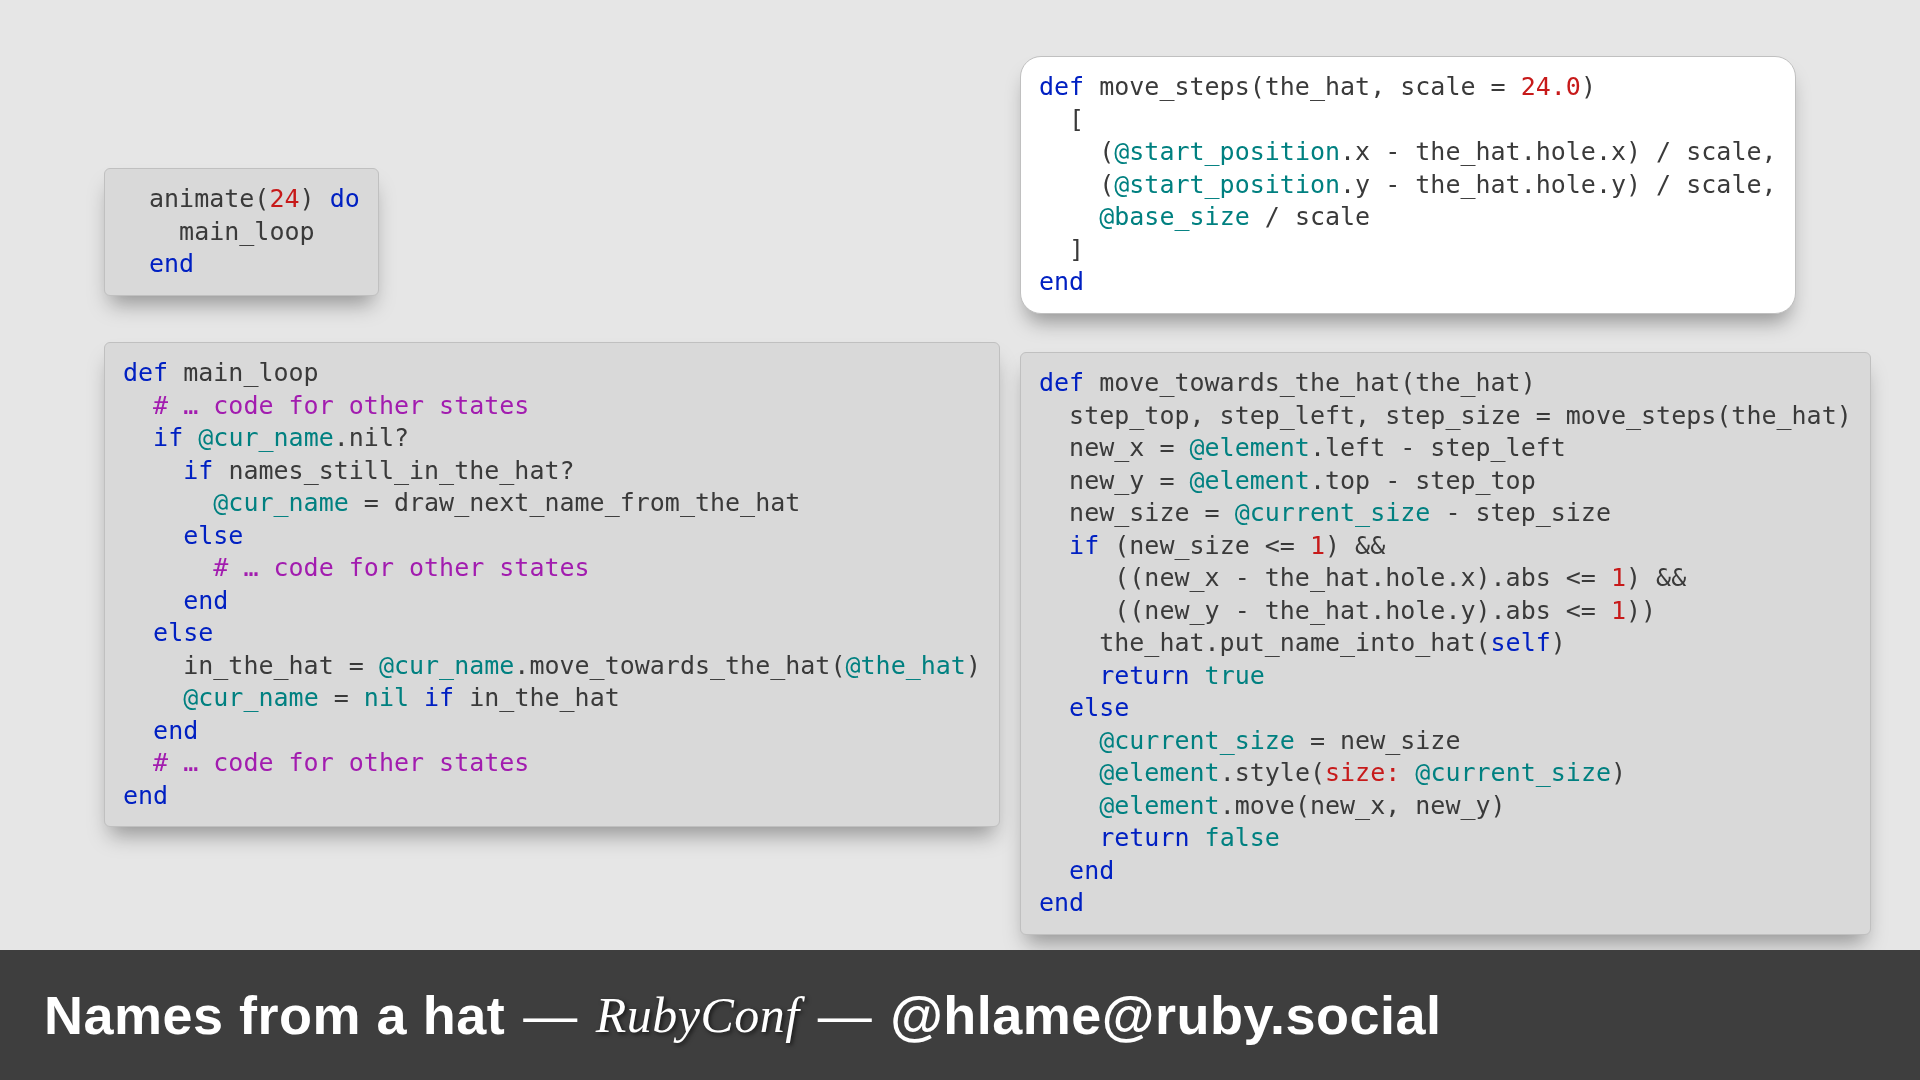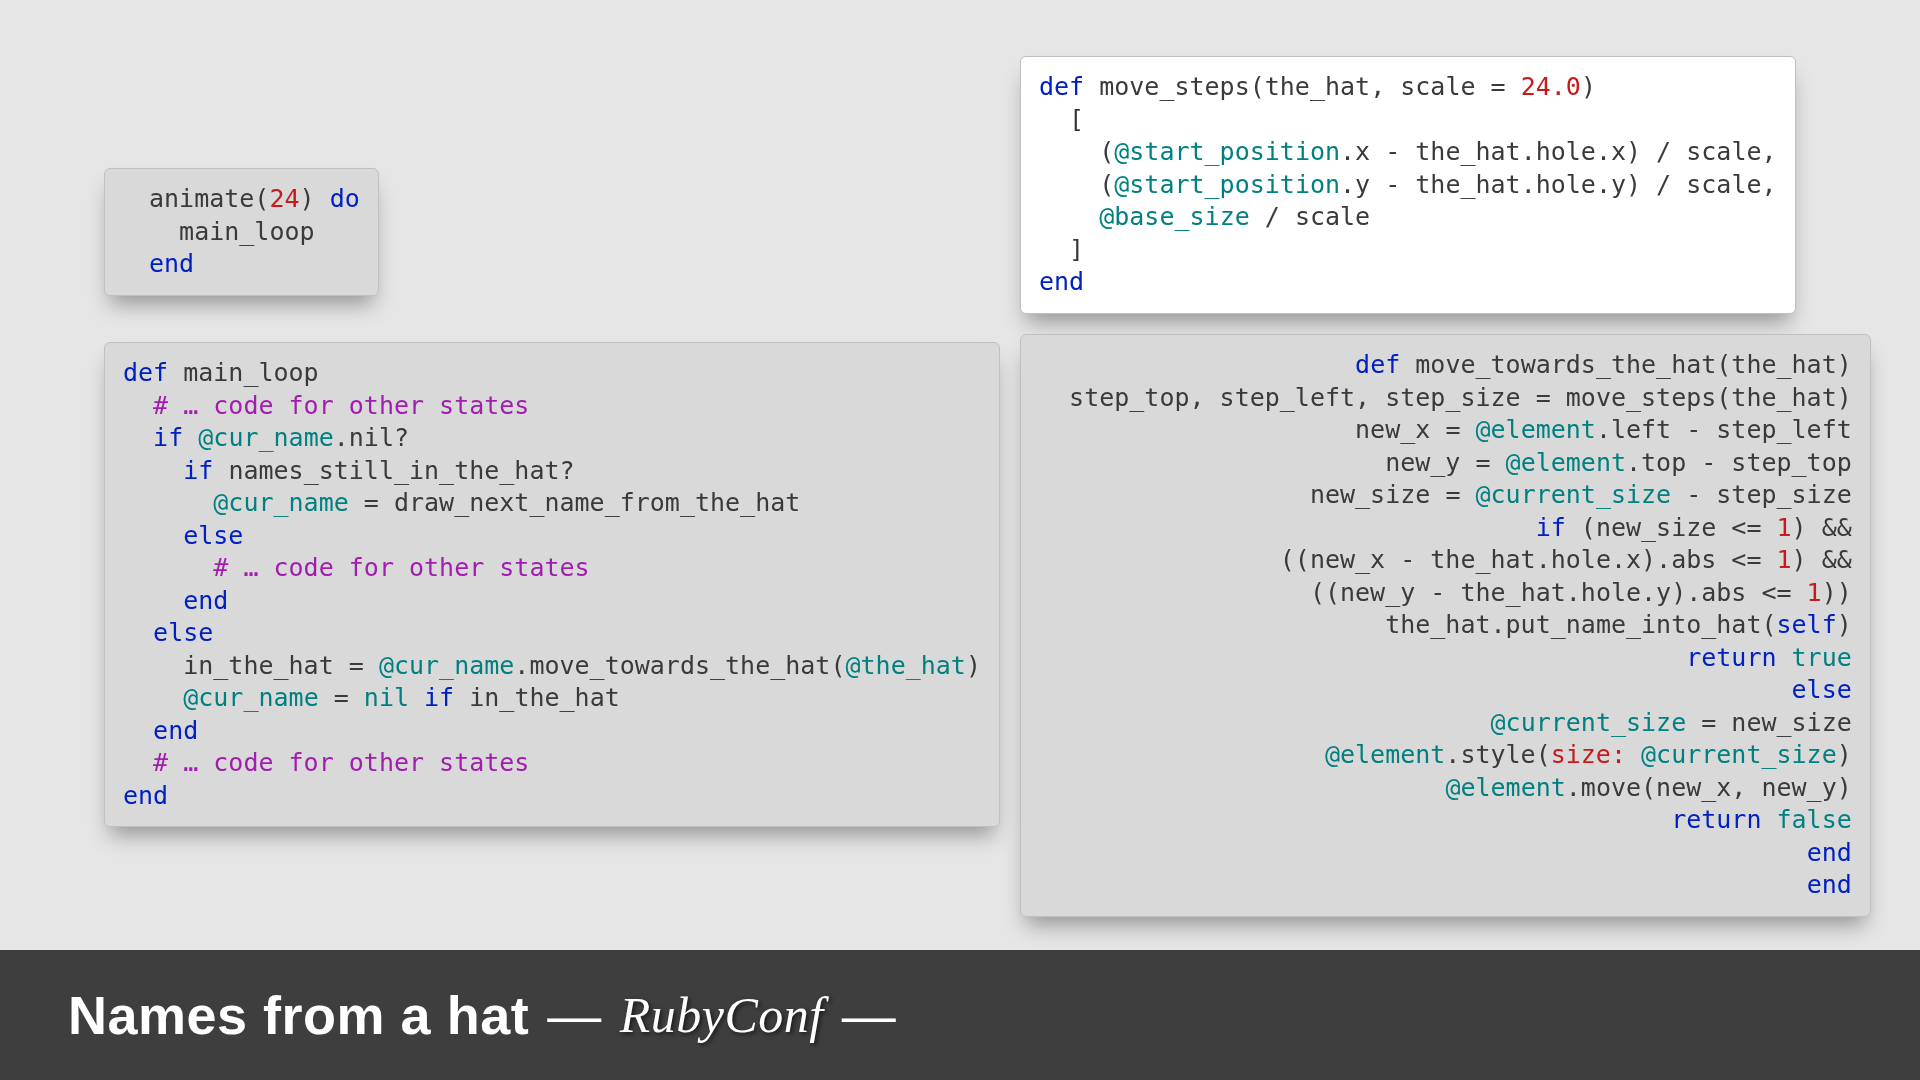--- a/index.html
+++ b/index.html
@@ -16,40 +16,41 @@
     border-radius: 6px;
     padding: 14px 18px;
     font-size: 25px;
     line-height: 1.3;
     white-space: pre;
     color: #3a3a3a;
     box-shadow: 0 14px 20px -6px rgba(0,0,0,0.35);
   }
   .code-box.white {
     background: #ffffff;
+    border-radius: 21px;
   }
   
   .kw { color: #0020c2; }       
   .num { color: #c71a1a; }      
   .ivar { color: #008080; }     
   .bool { color: #008080; }     
   .comment { color: #a21caf; }  
   .sym { color: #c71a1a; }
   .fn { color: #3a3a3a; }
 
   
   .footer {
     position: absolute;
     left: 0; right: 0; bottom: 0;
     height: 130px;
     background: #3e3e3e;
     color: #fff;
     display: flex;
     align-items: center;
-    padding-left: 68px;
+    padding-left: 44px;
     font-family: 'Arial Narrow', 'Helvetica Neue', sans-serif;
     font-weight: 700;
     font-stretch: condensed;
     font-size: 54px;
     letter-spacing: 0.5px;
   }
   .footer .sep { margin: 0 18px; font-weight: 400; }
   .footer .rubyconf {
     font-family: 'Brush Script MT', 'Segoe Script', cursive;
     font-style: italic;
@@ -78,21 +79,21 @@
 <span class="fn">  </span><span class="kw">end</span>
 <span class="fn">  </span><span class="comment"># … code for other states</span>
 <span class="kw">end</span></div>
 <div id="box-move_steps" class="code-box white" style="left: 1020px; top: 56px; min-width: 760px;"><span class="kw">def</span><span class="fn"> move_steps(the_hat, scale = </span><span class="num">24.0</span><span class="fn">)</span>
 <span class="fn">  [</span>
 <span class="fn">    (</span><span class="ivar">@start_position</span><span class="fn">.x - the_hat.hole.x) / scale,</span>
 <span class="fn">    (</span><span class="ivar">@start_position</span><span class="fn">.y - the_hat.hole.y) / scale,</span>
 <span class="fn">    </span><span class="ivar">@base_size</span><span class="fn"> / scale</span>
 <span class="fn">  ]</span>
 <span class="kw">end</span></div>
-<div id="box-move_towards" class="code-box" style="left: 1020px; top: 334px; min-width: 820px; text-align: right;"><span class="kw">def</span><span class="fn"> move_towards_the_hat(the_hat)</span>
+<div id="box-move_towards" class="code-box" style="left: 1020px; top: 352px; min-width: 820px;"><span class="kw">def</span><span class="fn"> move_towards_the_hat(the_hat)</span>
 <span class="fn">  step_top, step_left, step_size = move_steps(the_hat)</span>
 <span class="fn">  new_x = </span><span class="ivar">@element</span><span class="fn">.left - step_left</span>
 <span class="fn">  new_y = </span><span class="ivar">@element</span><span class="fn">.top - step_top</span>
 <span class="fn">  new_size = </span><span class="ivar">@current_size</span><span class="fn"> - step_size</span>
 <span class="fn">  </span><span class="kw">if</span><span class="fn"> (new_size &lt;= </span><span class="num">1</span><span class="fn">) &amp;&amp;</span>
 <span class="fn">     ((new_x - the_hat.hole.x).abs &lt;= </span><span class="num">1</span><span class="fn">) &amp;&amp;</span>
 <span class="fn">     ((new_y - the_hat.hole.y).abs &lt;= </span><span class="num">1</span><span class="fn">))</span>
 <span class="fn">    the_hat.put_name_into_hat(</span><span class="kw">self</span><span class="fn">)</span>
 <span class="fn">    </span><span class="kw">return</span><span class="fn"> </span><span class="bool">true</span>
 <span class="fn">  </span><span class="kw">else</span>
@@ -101,13 +102,14 @@
 <span class="fn">    </span><span class="ivar">@element</span><span class="fn">.move(new_x, new_y)</span>
 <span class="fn">    </span><span class="kw">return</span><span class="fn"> </span><span class="bool">false</span>
 <span class="fn">  </span><span class="kw">end</span>
 <span class="kw">end</span></div>
 
 <div class="footer">
   <span>Names from a hat</span>
   <span class="sep">—</span>
   <span class="rubyconf">RubyConf</span>
   <span class="sep">—</span>
+  <span>@hlame@ruby.social</span>
 </div>
 
 </body></html>

